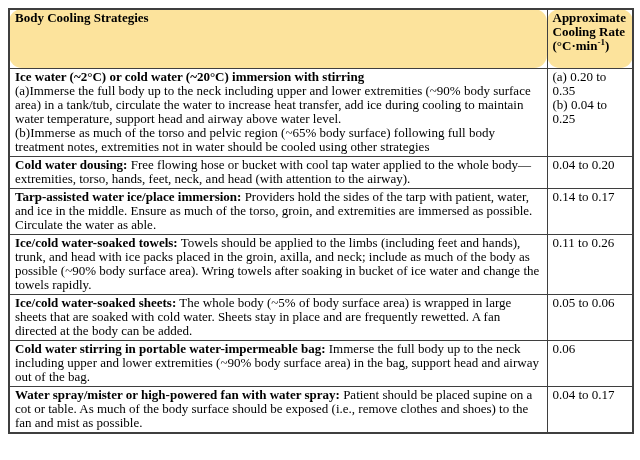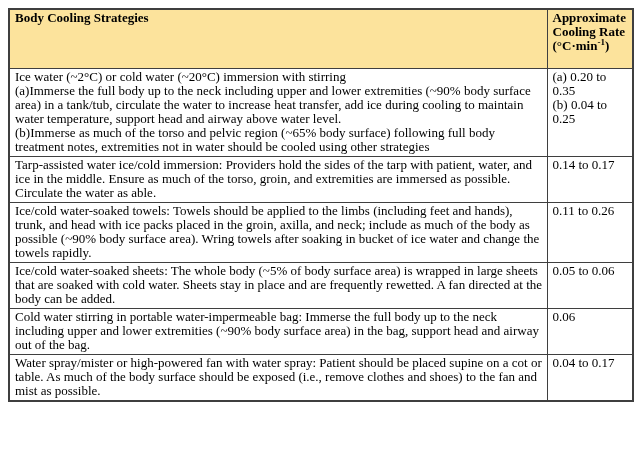--- a/index.html
+++ b/index.html
@@ -1,15 +1,15 @@
 <!DOCTYPE html>
 <html style="--header-bg: #fce39c; --border-color: #3f3f3f; --text-color: #000000;"><head>
 <meta charset="utf-8">
 <style>
-  * { box-sizing: border-box; }
+  * { box-sizing: border-box; border-radius: 13px; }
   html, body { margin: 0; padding: 0; }
   body {
     width: 640px; height: 460px;
     background: #ffffff;
     color: var(--text-color, #000000);
     font-family: "Liberation Serif", "DejaVu Serif", serif;
   }
   .page { position: absolute; top: 8px; left: 8px; }
   table.cooling-table {
     border-collapse: collapse;
@@ -26,21 +26,21 @@
     padding: 1px 4px 2px 5px;
     font-size: 13px;
     line-height: 14px;
   }
   th {
     background: var(--header-bg, #fce39c);
     font-weight: bold;
     height: 59px;
   }
   td.desc, td.rate { white-space: pre-line; }
-  .lead { font-weight: normal; }
+  .lead { font-weight: bold; }
   sup { font-size: 9px; line-height: 0; vertical-align: super; }
 </style>
 </head>
 <body>
 
 <div class="page">
   <table class="cooling-table">
     <colgroup>
       <col class="c1">
       <col class="c2">
@@ -56,23 +56,27 @@
     </thead>
     <tbody>
   <tr>
           <td class="desc"><span class="lead">Ice water (~2°C) or cold water (~20°C) immersion with stirring</span><span class="sep">
 </span><span class="body-text">(a)Immerse the full body up to the neck including upper and lower extremities (~90% body surface area) in a tank/tub, circulate the water to increase heat transfer, add ice during cooling to maintain water temperature, support head and airway above water level.
 (b)Immerse as much of the torso and pelvic region (~65% body surface) following full body treatment notes, extremities not in water should be cooled using other strategies</span></td>
           <td class="rate">(a) 0.20 to 0.35
 (b) 0.04 to 0.25</td>
         </tr>
 
+  <tr>
+          <td class="desc"><span class="lead">Cold water dousing:</span><span class="sep"> </span><span class="body-text">Free flowing hose or bucket with cool tap water applied to the whole body—extremities, torso, hands, feet, neck, and head (with attention to the airway).</span></td>
+          <td class="rate">0.04 to 0.20</td>
+        </tr>
 
   <tr>
-          <td class="desc"><span class="lead">Tarp-assisted water ice/cold immersion:</span><span class="sep"> </span><span class="body-text">Providers hold the sides of the tarp with patient, water, and ice in the middle. Ensure as much of the torso, groin, and extremities are immersed as possible. Circulate the water as able.</span></td>
+          <td class="desc"><span class="lead">Tarp-assisted water ice/place immersion:</span><span class="sep"> </span><span class="body-text">Providers hold the sides of the tarp with patient, water, and ice in the middle. Ensure as much of the torso, groin, and extremities are immersed as possible. Circulate the water as able.</span></td>
           <td class="rate">0.14 to 0.17</td>
         </tr>
 
   <tr>
           <td class="desc"><span class="lead">Ice/cold water-soaked towels:</span><span class="sep"> </span><span class="body-text">Towels should be applied to the limbs (including feet and hands), trunk, and head with ice packs placed in the groin, axilla, and neck; include as much of the body as possible (~90% body surface area). Wring towels after soaking in bucket of ice water and change the towels rapidly.</span></td>
           <td class="rate">0.11 to 0.26</td>
         </tr>
 
   <tr>
           <td class="desc"><span class="lead">Ice/cold water-soaked sheets:</span><span class="sep"> </span><span class="body-text">The whole body (~5% of body surface area) is wrapped in large sheets that are soaked with cold water. Sheets stay in place and are frequently rewetted. A fan directed at the body can be added.</span></td>

